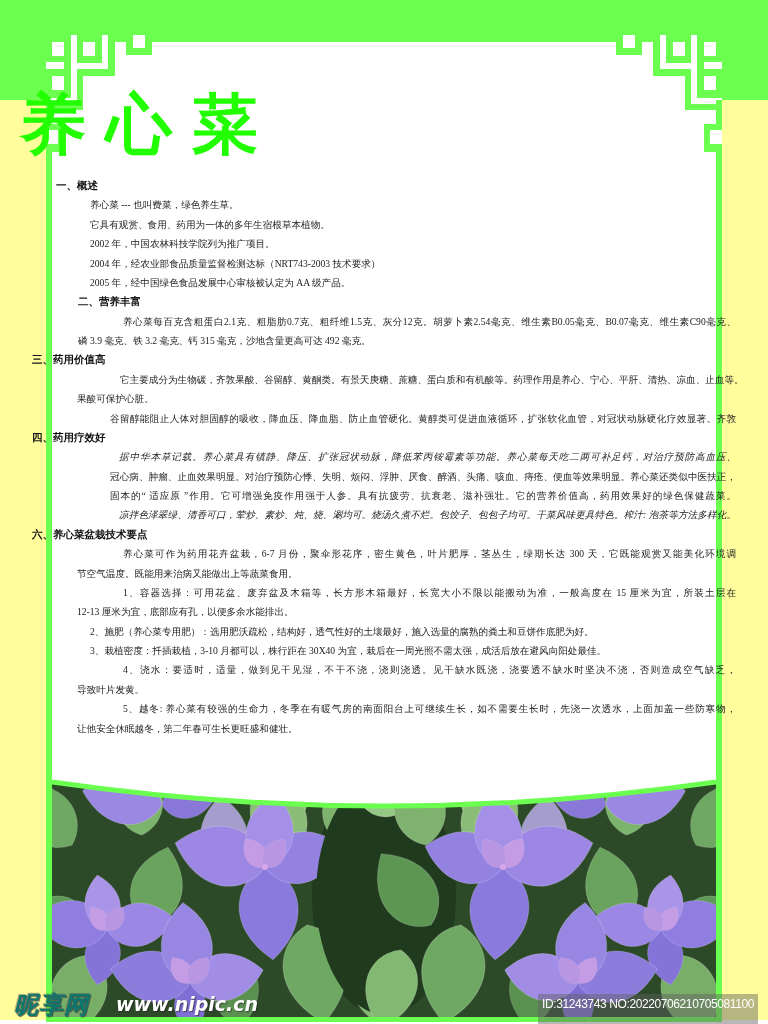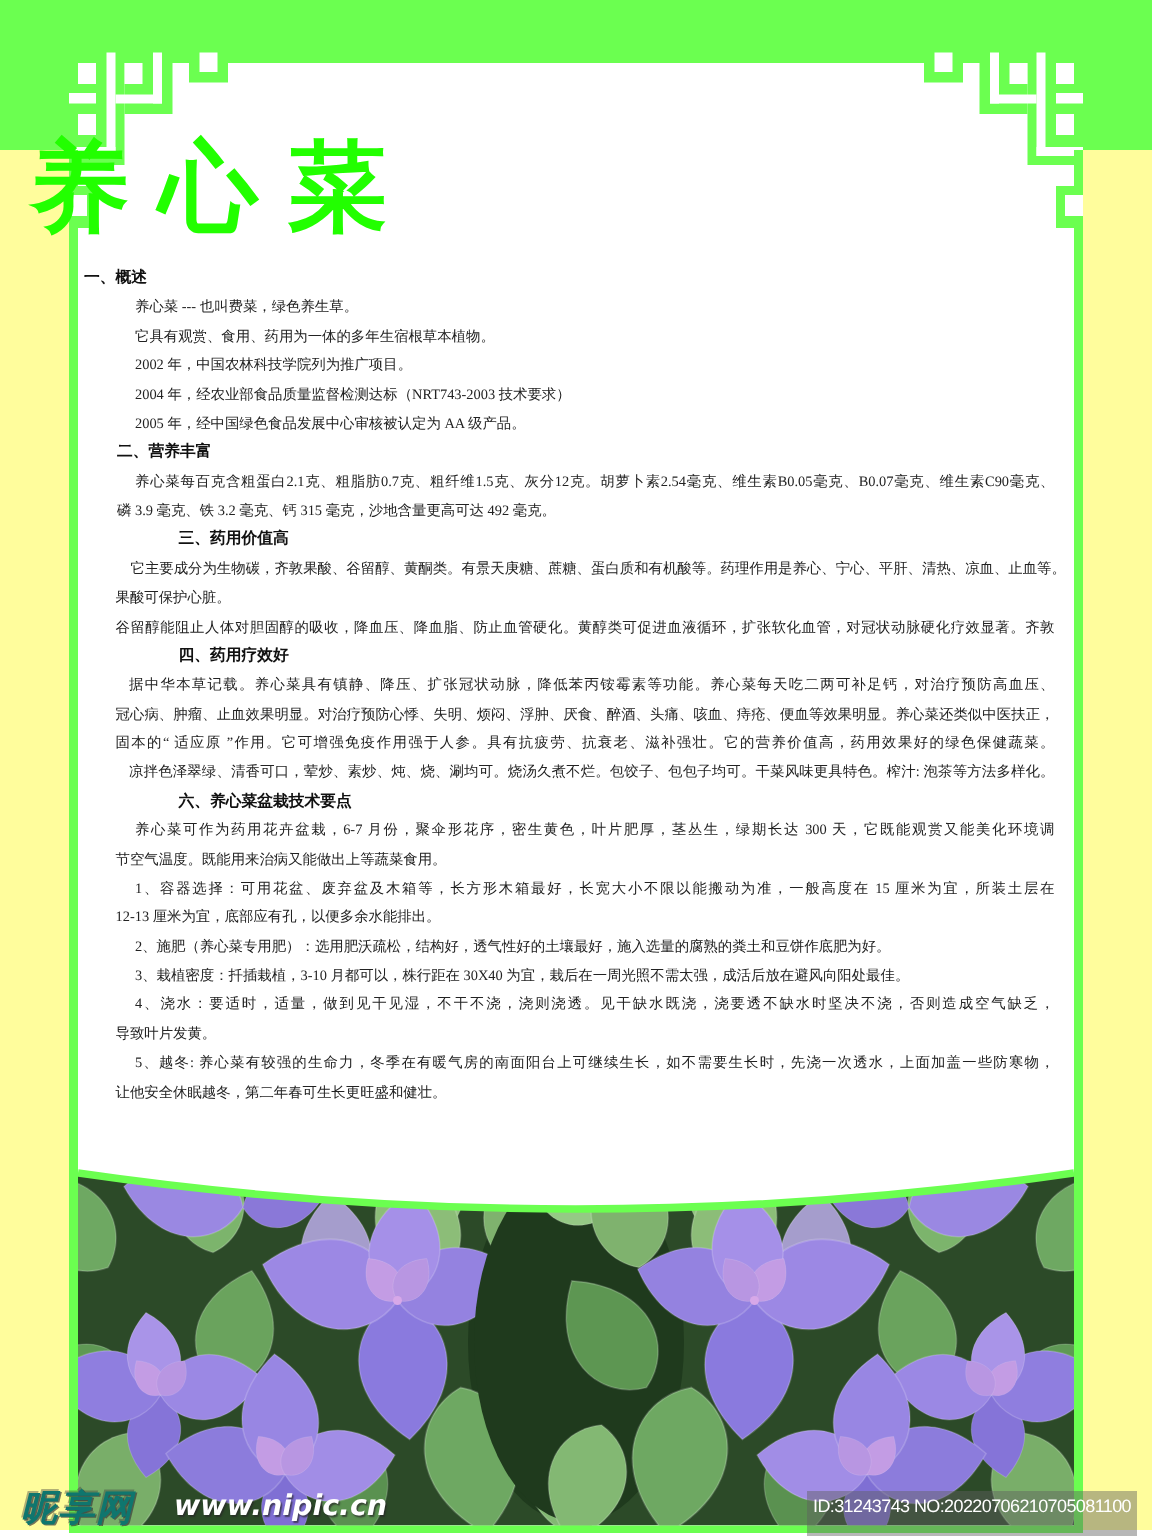--- a/index.html
+++ b/index.html
@@ -15,27 +15,27 @@
     font-size:66px; line-height:80px; letter-spacing:20px; padding-left:20px; box-sizing:border-box;
     color: var(--title_green, #22ff00);
   }
 
   .content { position:absolute; left:0; top:176px; width:768px; }
   .ln {
     box-sizing:border-box; width:703px; height:19.38px; line-height:19.38px;
     font-family:"Liberation Serif", "DejaVu Serif", serif; font-size:9.6px;
     color: var(--body_text, #222222); white-space:nowrap; overflow:visible;
   }
-  .h { padding-left:119px; font-family:"DejaVu Sans", sans-serif; font-weight:bold; font-size:10.5px; color: var(--heading_text, #111111); }
+  .h { padding-left:32px; font-family:"DejaVu Sans", sans-serif; font-weight:bold; font-size:10.5px; color: var(--heading_text, #111111); }
   .p90 { padding-left:90px; }
   .p87 { padding-left:87px; }
-  .p86 { padding-left:86px; }
+  .p86 { padding-left:86px;font-style:italic; }
   .p78 { padding-left:78px; }
   .p77 { padding-left:77px; }
-  .j { text-align:justify; text-align-last:justify; }
+  .j { text-align:justify; text-align-last:justify;margin-left:33px; }
 
   .photo { position:absolute; left:52px; top:775px; width:664px; height:242px; }
   .curve { position:absolute; left:52px; top:760px; width:664px; height:60px; }
 
   .wm-logo {
     position:absolute; left:14px; top:989px; font-family:"DejaVu Sans", sans-serif;
     font-size:24px; font-weight:bold; font-style:italic; color:#0f766e;
     text-shadow: 1px 1px 0 rgba(60,60,60,0.7), -1px -1px 0 rgba(60,60,60,0.4);
     letter-spacing:1px;
   }

